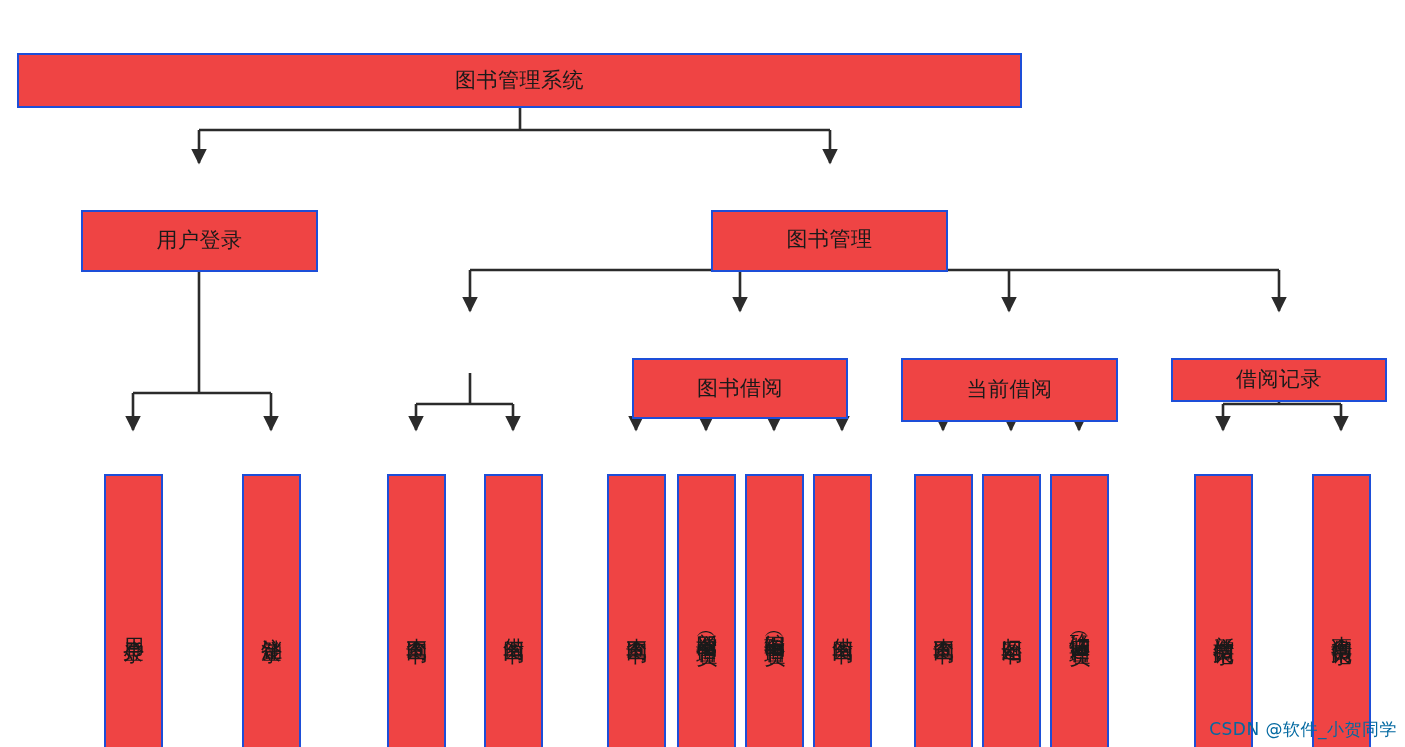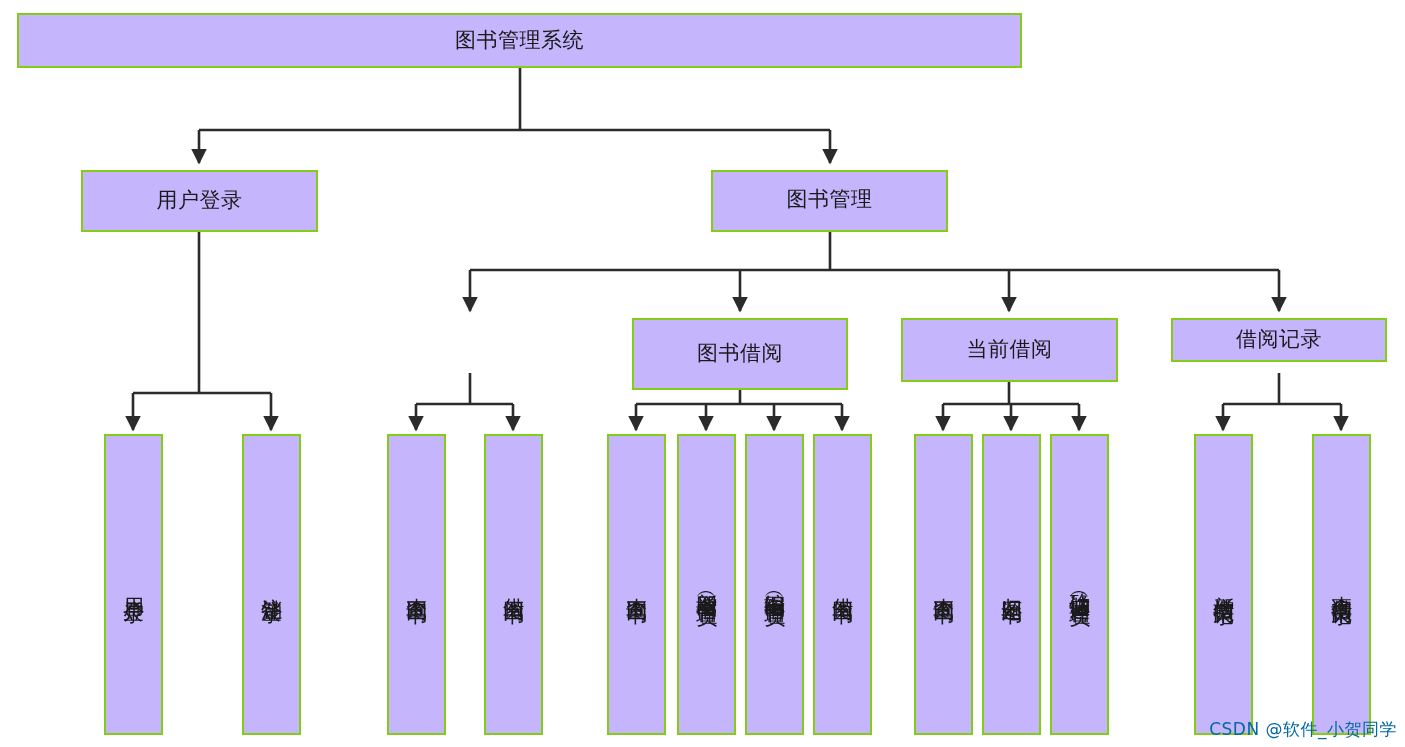--- a/index.html
+++ b/index.html
@@ -22,26 +22,27 @@
     position: absolute;
     left: 0;
     top: 0;
     width: 1405px;
     height: 747px;
     pointer-events: none;
   }
   .node {
     position: absolute;
     box-sizing: border-box;
-    border: 2px solid #84cc16;
-    background: #c4b5fd;
+    border: 2px solid #1d4ed8;
+    background: #ef4444;
     display: flex;
     align-items: center;
     justify-content: center;
     color: #1a1a1a;
+    margin-top: 40px;
   }
   .node.horiz {
     font-size: 21px;
     line-height: 1.2;
     letter-spacing: 0.5px;
   }
   .node.vert {
     writing-mode: vertical-rl;
     text-orientation: upright;
     font-size: 21px;
@@ -132,21 +133,21 @@
     <span class="node-label">图书管理系统</span>
   </div>
 
   <div class="node horiz" style="left:81px; top:170px; width:237px; height:62px;">
     <span class="node-label">用户登录</span>
   </div>
   <div class="node horiz" style="left:711px; top:170px; width:237px; height:62px;font-family:Liberation Mono, monospace;">
     <span class="node-label">图书管理</span>
   </div>
 
-  <div class="node horiz" style="left:632px; top:318px; width:216px; height:72px;">
+  <div class="node horiz" style="left:632px; top:318px; width:216px; height:61px;">
     <span class="node-label">图书借阅</span>
   </div>
   <div class="node horiz" style="left:901px; top:318px; width:217px; height:64px;">
     <span class="node-label">当前借阅</span>
   </div>
   <div class="node horiz" style="left:1171px; top:318px; width:216px; height:44px;">
     <span class="node-label">借阅记录</span>
   </div>
 
   <div class="node vert" style="left:104px; top:434px; width:59px; height:301px;">

